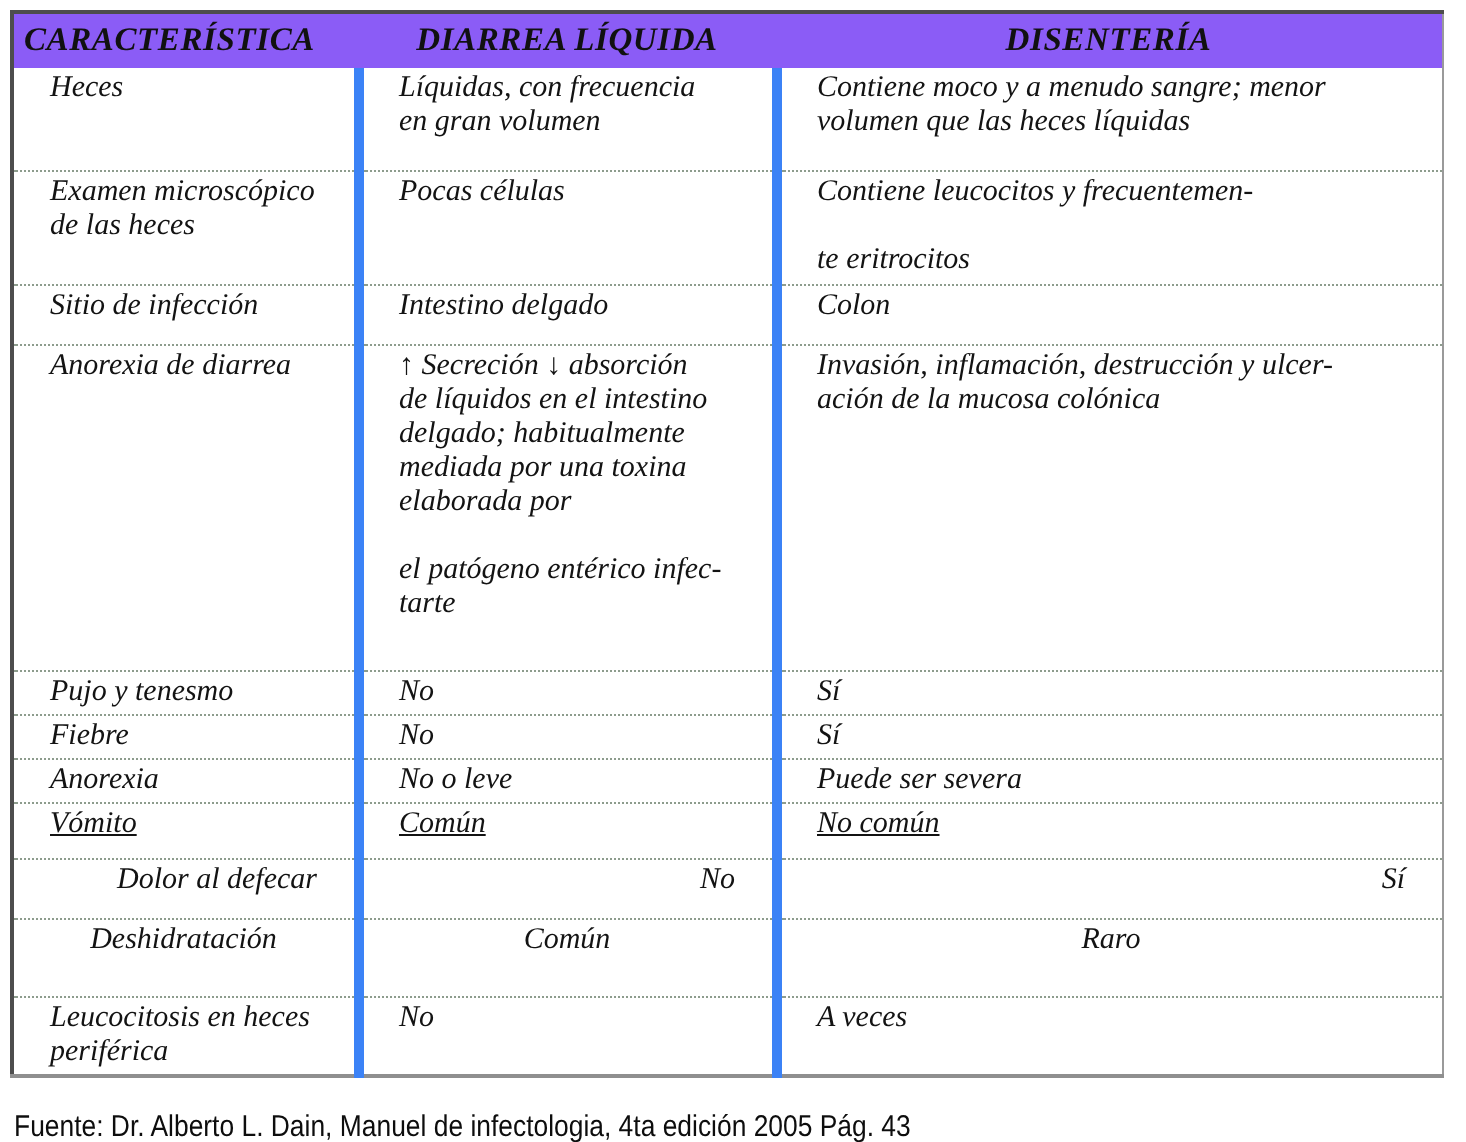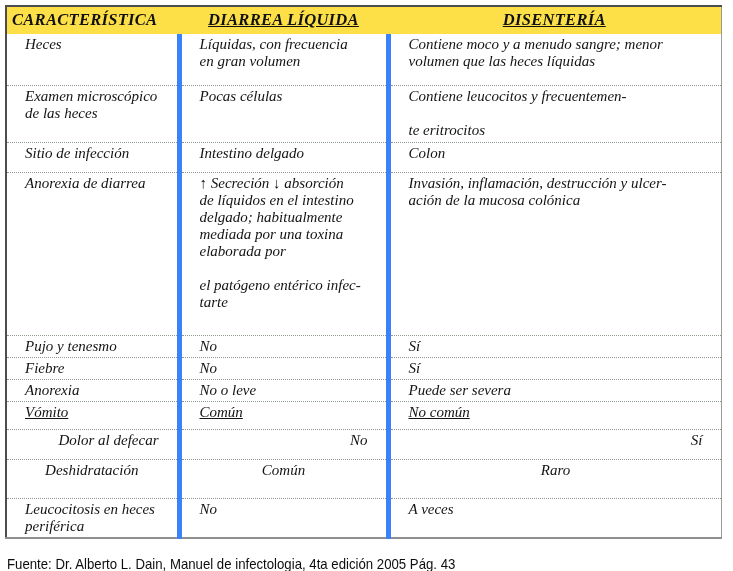--- a/index.html
+++ b/index.html
@@ -23,32 +23,32 @@
     width: 715px;
     border-top: 2px solid #4d4d4d;
     border-left: 2px solid #4d4d4d;
     border-right: 1px solid #9a9a9a;
     border-bottom: 2px solid #8f8f8f;
   }
   col.c1 { width: 173px; }
   col.c2 { width: 209px; }
   col.c3 { width: 333px; }
   th {
-    background: #fde047;
+    background: #8b5cf6;
     color: #111;
     font-style: italic;
     font-weight: bold;
     font-size: 16.5px;
     letter-spacing: 0.3px;
     padding: 3px 5px 4px 5px;
     height: 24px;
     vertical-align: middle;
   }
   th.left   { text-align: left; }
-  th.center { text-align: center; text-decoration: underline; }
+  th.center { text-align: center; }
   td {
     vertical-align: top;
     font-style: italic;
     font-size: 15px;
     line-height: 17px;
     color: #131313;
     padding: 2px 18px;
     white-space: pre-line;
     border-top: 1px dotted #8d9c8d;
     overflow: hidden;

